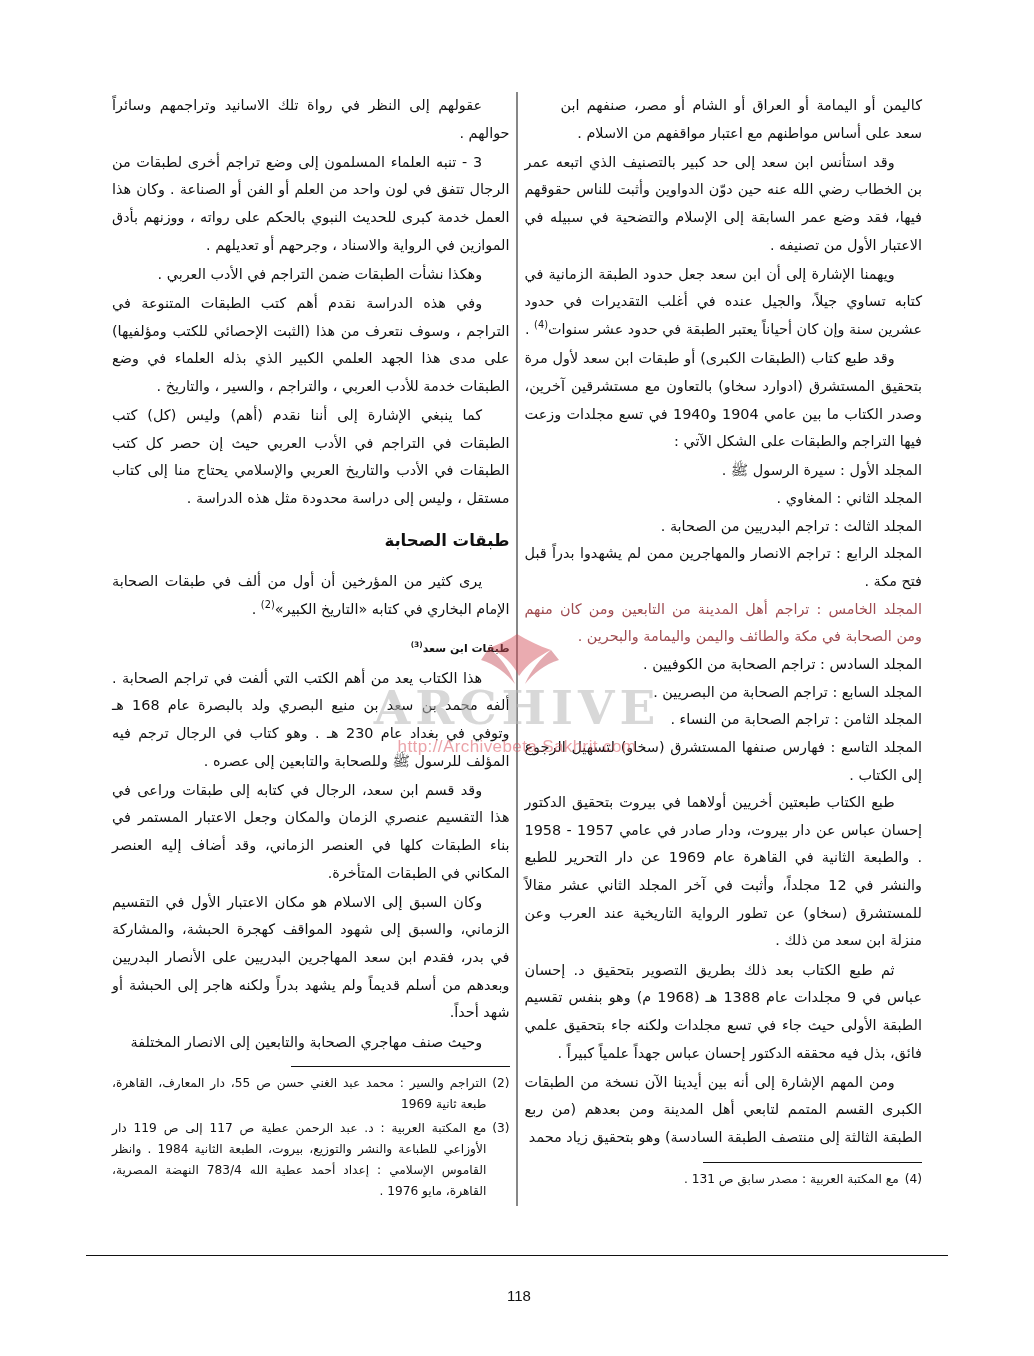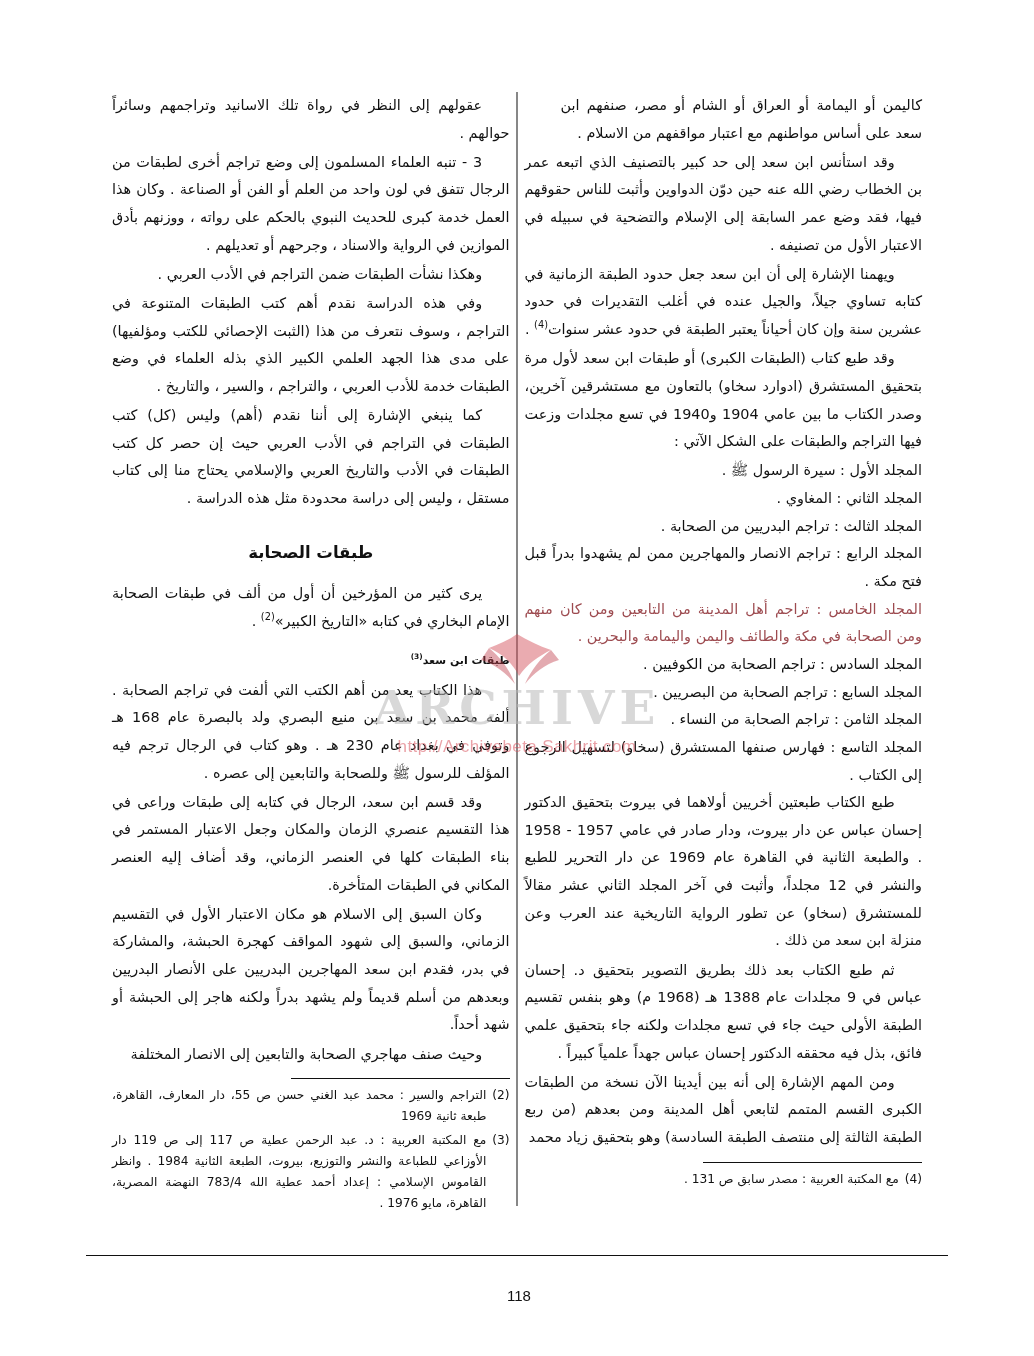--- a/index.html
+++ b/index.html
@@ -52,22 +52,22 @@
   }
   p {
     margin: 0 0 0.1em 0;
     text-indent: 1.9em;
   }
   p.noindent { text-indent: 0; padding-left: 36px; }
   p.listline { text-indent: 0; margin: 0; }
   h3.section {
     font-size: 16.5px;
     font-weight: bold;
-    text-align: center;
-    margin: 24px 0 12px 0;
+    text-align: right;
+    margin: 12px 0 12px 0;
   }
   h4.sub {
     font-size: 11px;
     font-weight: bold;
     text-align: right;
     margin: 14px 0 6px 0;
   }
   sup { font-size: 0.68em; vertical-align: super; }
   .footnote-rule {
     border: none;

